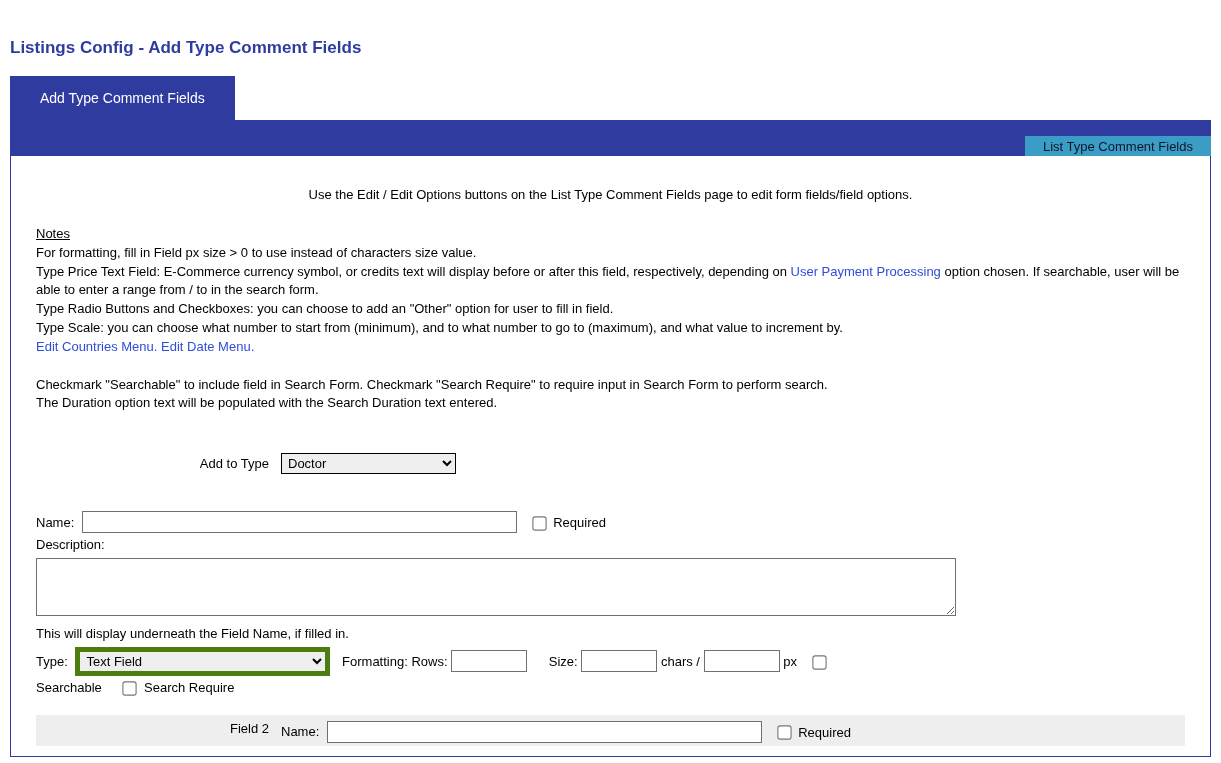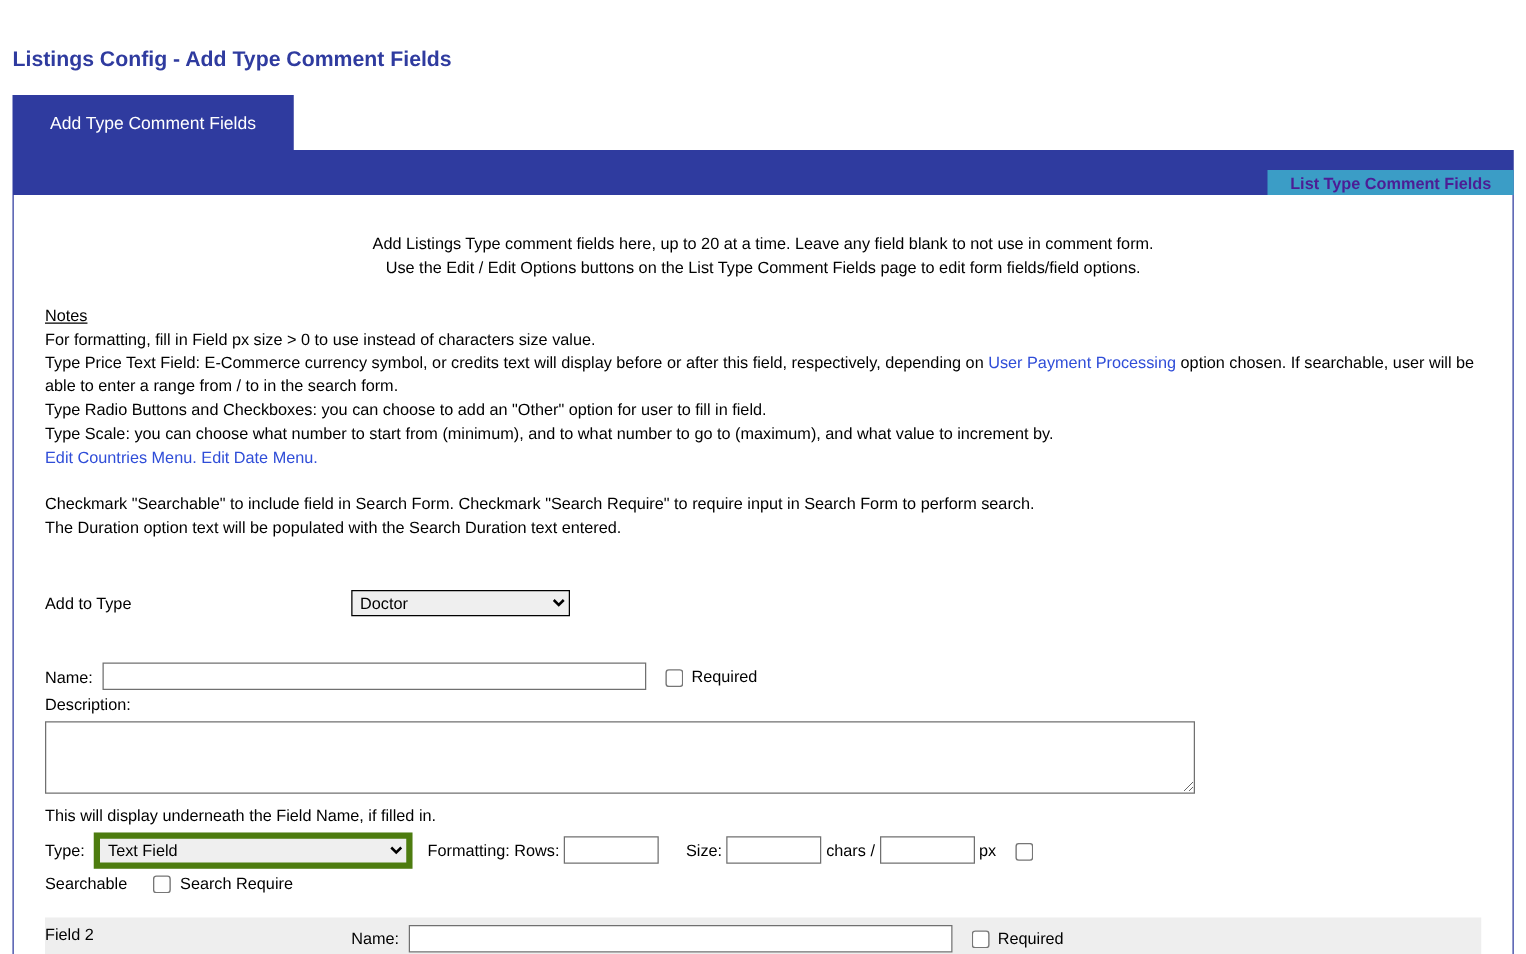--- a/index.html
+++ b/index.html
@@ -30,22 +30,22 @@
     border: none;
   }
   .toolbar {
     background: #2f3b9f;
     height: 36px;
     margin: 0 10px;
     position: relative;
   }
   .toolbar-btn {
     background: #3b9dc6;
-    color: #4c1d95;
-    font-weight: bold;
+    color: #0f172a;
+    font-weight: normal;
     font-size: 13px;
     padding: 9px 18px;
     position: absolute;
     right: 0;
     top: 16px;
     bottom: 0;
     display: flex;
     align-items: center;
     border: none;
   }
@@ -68,20 +68,21 @@
   .form-area {
     margin-top: 40px;
   }
   .row {
     display: flex;
     align-items: flex-start;
     margin-bottom: 6px;
   }
   .row-label {
     width: 245px;
+    text-align: right;
     padding-right: 12px;
     padding-top: 2px;
   }
   .row-body {
     flex: 1;
   }
   select.big {
     min-width: 175px;
     border: 1px solid #000;
     font-size: 13px;
@@ -129,21 +130,20 @@
   <div class="tab-active">Add Type Comment Fields</div>
 </div>
 
 <div class="toolbar">
   <div class="toolbar-btn">List Type Comment Fields</div>
 </div>
 
 <div class="content">
 
   <div class="intro">
-    <div>Add Listings Type comment fields here, up to 20 at a time. Leave any field blank to not use in comment form.</div>
     <div>Use the Edit / Edit Options buttons on the List Type Comment Fields page to edit form fields/field options.</div>
   </div>
 
   <div class="notes">
     <span class="notes-heading">Notes</span>
     <p>For formatting, fill in Field px size &gt; 0 to use instead of characters size value.</p>
     <p>
       <span>Type Price Text Field: E-Commerce currency symbol, or credits text will display before or after this field, respectively, depending on </span><a href="#" class="link">User Payment Processing</a><span> option chosen. If searchable, user will be able to enter a range from / to in the search form.</span>
     </p>
     <p>Type Radio Buttons and Checkboxes: you can choose to add an "Other" option for user to fill in field.</p>

